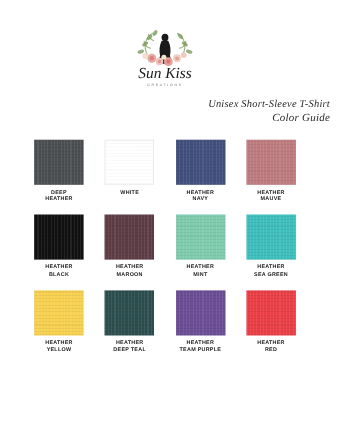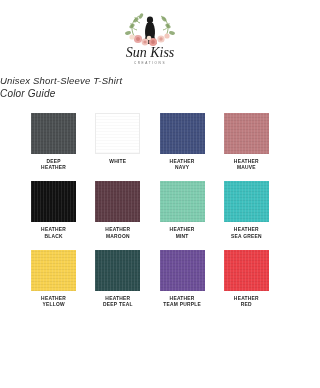--- a/index.html
+++ b/index.html
@@ -11,41 +11,41 @@
     width: 300px;
     height: 388px;
     font-family: "Liberation Sans", sans-serif;
     overflow: hidden;
     position: relative;
   }
 
   
   .logo-block {
     width: 100%;
-    padding-top: 10px;
+    padding-top: 24px;
     display: flex;
     justify-content: center;
     text-align: center;
   }
   .logo {
     position: relative;
     width: 92px;
     height: 58px;
   }
   .logo svg {
     display: block;
     width: 92px;
     height: 58px;
   }
 
   
   .titles {
-    text-align: left;
+    text-align: right;
     margin-top: 7px;
-    font-family: Liberation Sans, sans-serif;
+    font-family: Liberation Serif, serif;
   }
   .title-main {
     font-size: 9.5px;
     font-style: italic;
     color: #2b2b2b;
     letter-spacing: 0.2px;
     line-height: 12px;
   }
   .title-sub {
     font-size: 10px;

